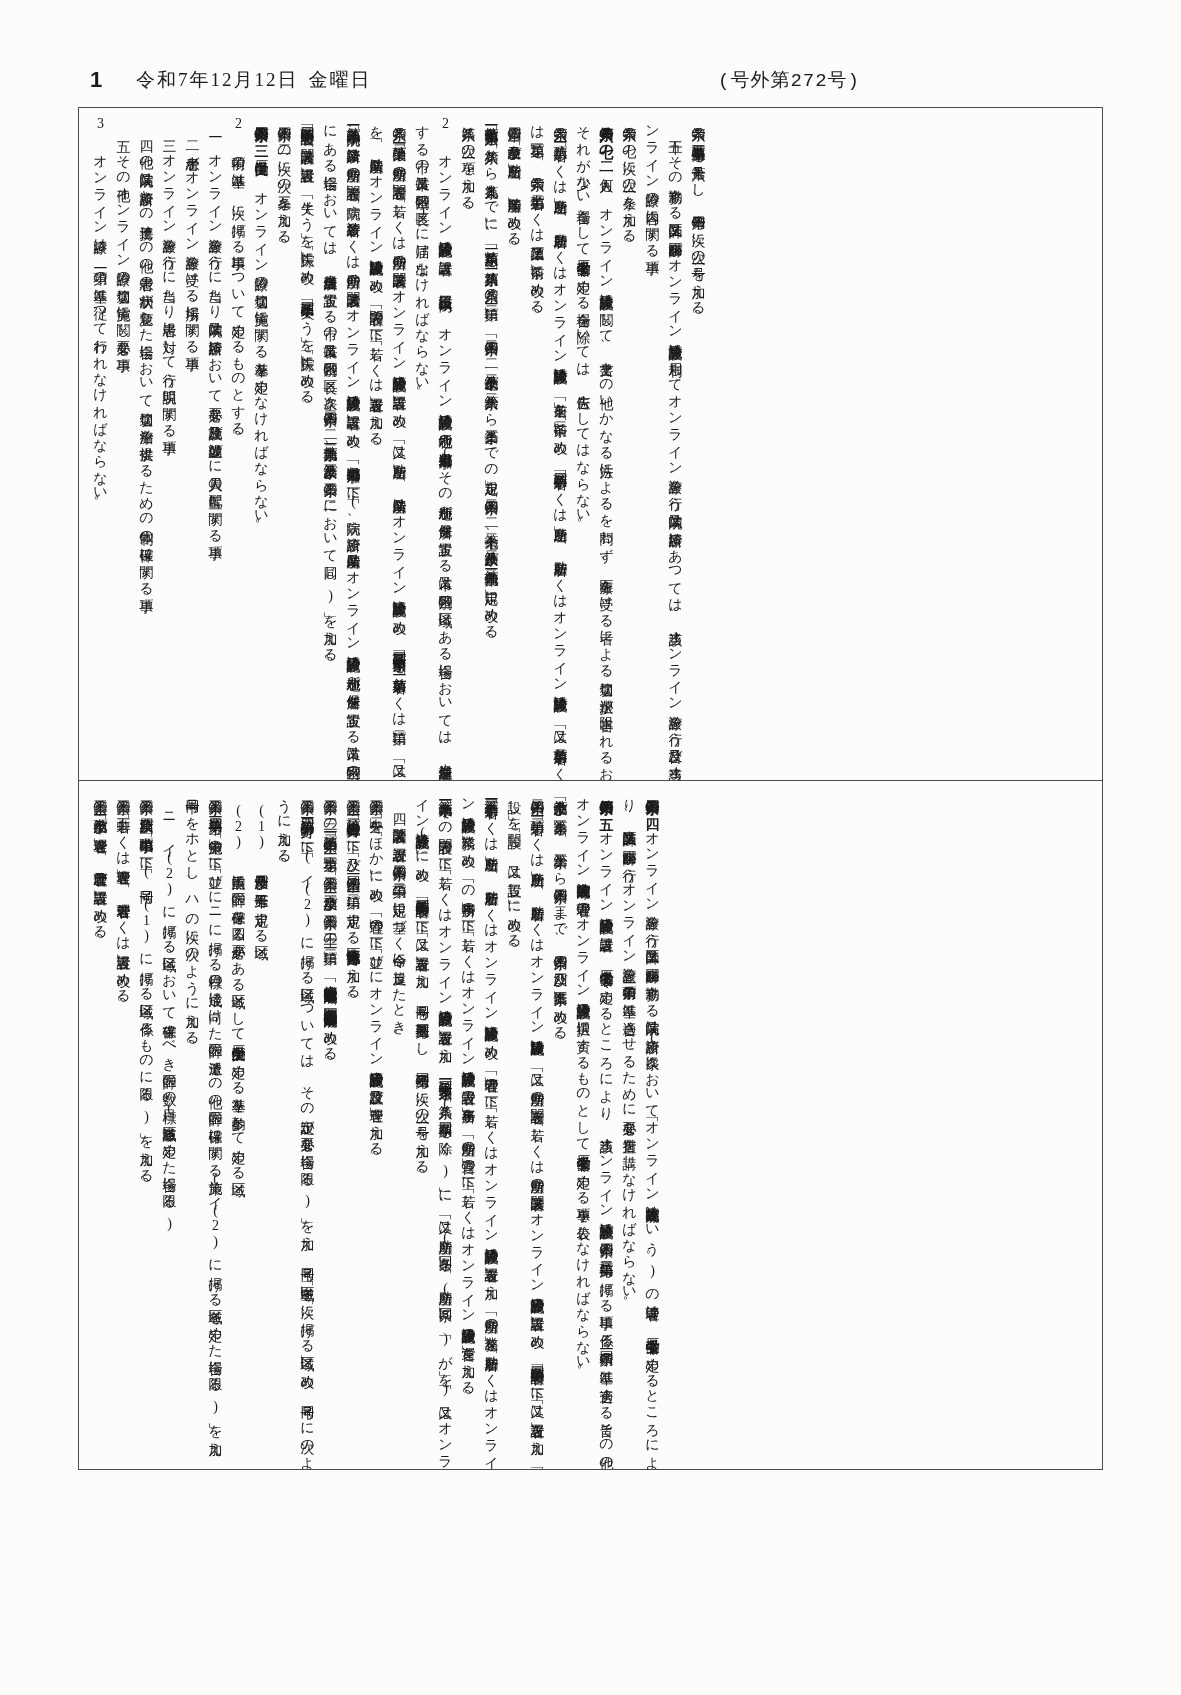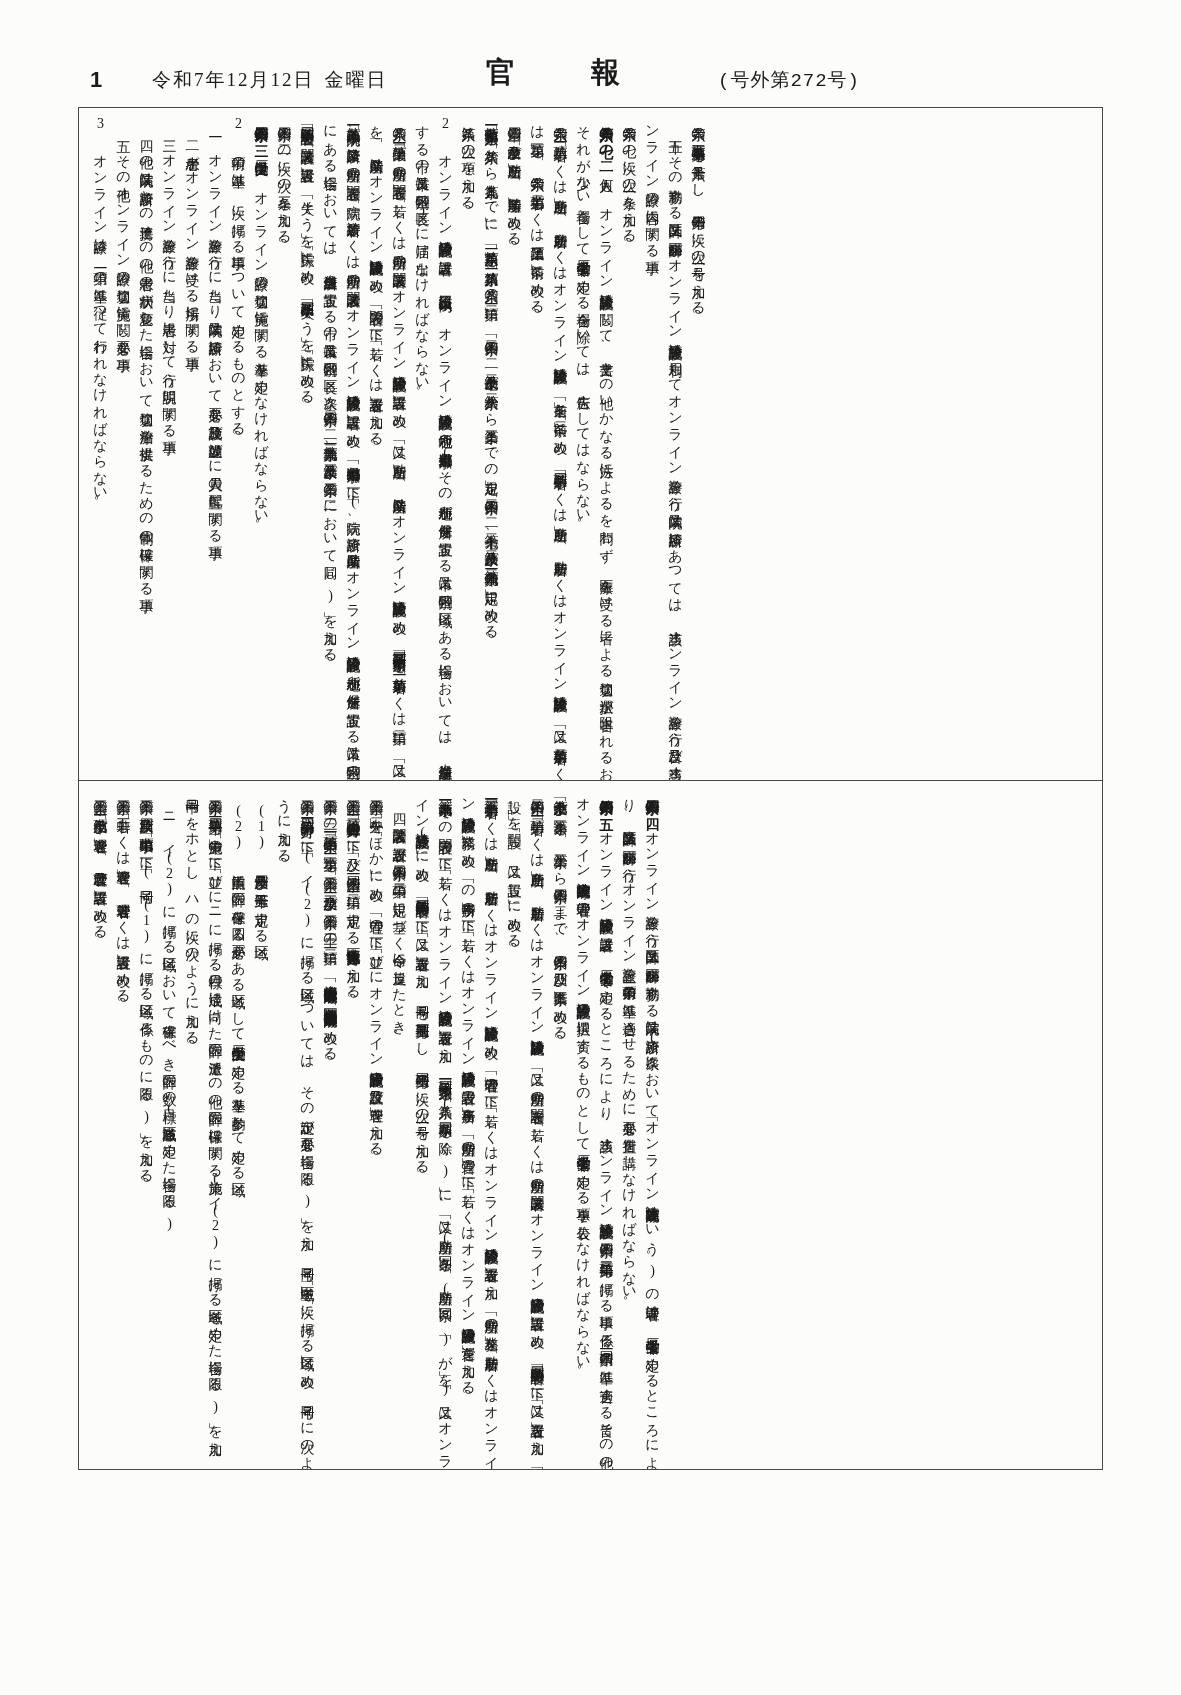--- a/index.html
+++ b/index.html
@@ -28,21 +28,21 @@
   }
   .gz-header .h-item{position:absolute;bottom:14px;white-space:nowrap;}
   .h-pageno{
     left:90px;
     font-size:22px;
     font-weight:bold;
     letter-spacing:7px;
     font-family:"Liberation Sans","DejaVu Sans",sans-serif;
   }
   .h-date{
-    left:152px;
+    left:136px;
     font-size:19px;
     letter-spacing:2px;
   }
   .h-weekday{margin-left:10px;}
   .h-title{
     left:486px;
     bottom:10px;
     font-size:29px;
     font-weight:bold;
     letter-spacing:76px;
@@ -92,21 +92,20 @@
   .vtext b{font-weight:bold;}
 </style>
 </head>
 <body>
 
 <div class="page">
 
   <header class="gz-header">
     <span class="h-item h-pageno">1</span>
     <span class="h-item h-date"><span>令和7年12月12日</span><span class="h-weekday">金曜日</span></span>
-    <span class="h-item h-title">官報</span>
     <span class="h-item h-issue">(号外第272号)</span>
   </header>
 
   <div class="content-frame">
     <section class="block block-top">
       <div class="vtext vtext-top">
           <p class="vp">第六条の五第三項中第十五号を第十六号とし、第十四号の次に次の一号を加える。</p>
           <p class="vp" style="text-indent: 14px;">十五　その勤務する医師又は歯科医師がオンライン診療受診施設を利用してオンライン診療を行う病院又は診療所にあつては、当該オンライン診療を行う旨及び当該オンライン診療の内容に関する事項</p>
           <p class="vp">第六条の七の次に次の一条を加える。</p>
           <p class="vp"><b>第六条の七の二</b>　何人も、オンライン診療受診施設に関して、文書その他いかなる方法によるを問わず、医療を受ける者による適切な選択が阻害されるおそれが少ない場合として厚生労働省令で定める場合を除いては、広告をしてはならない。</p>

